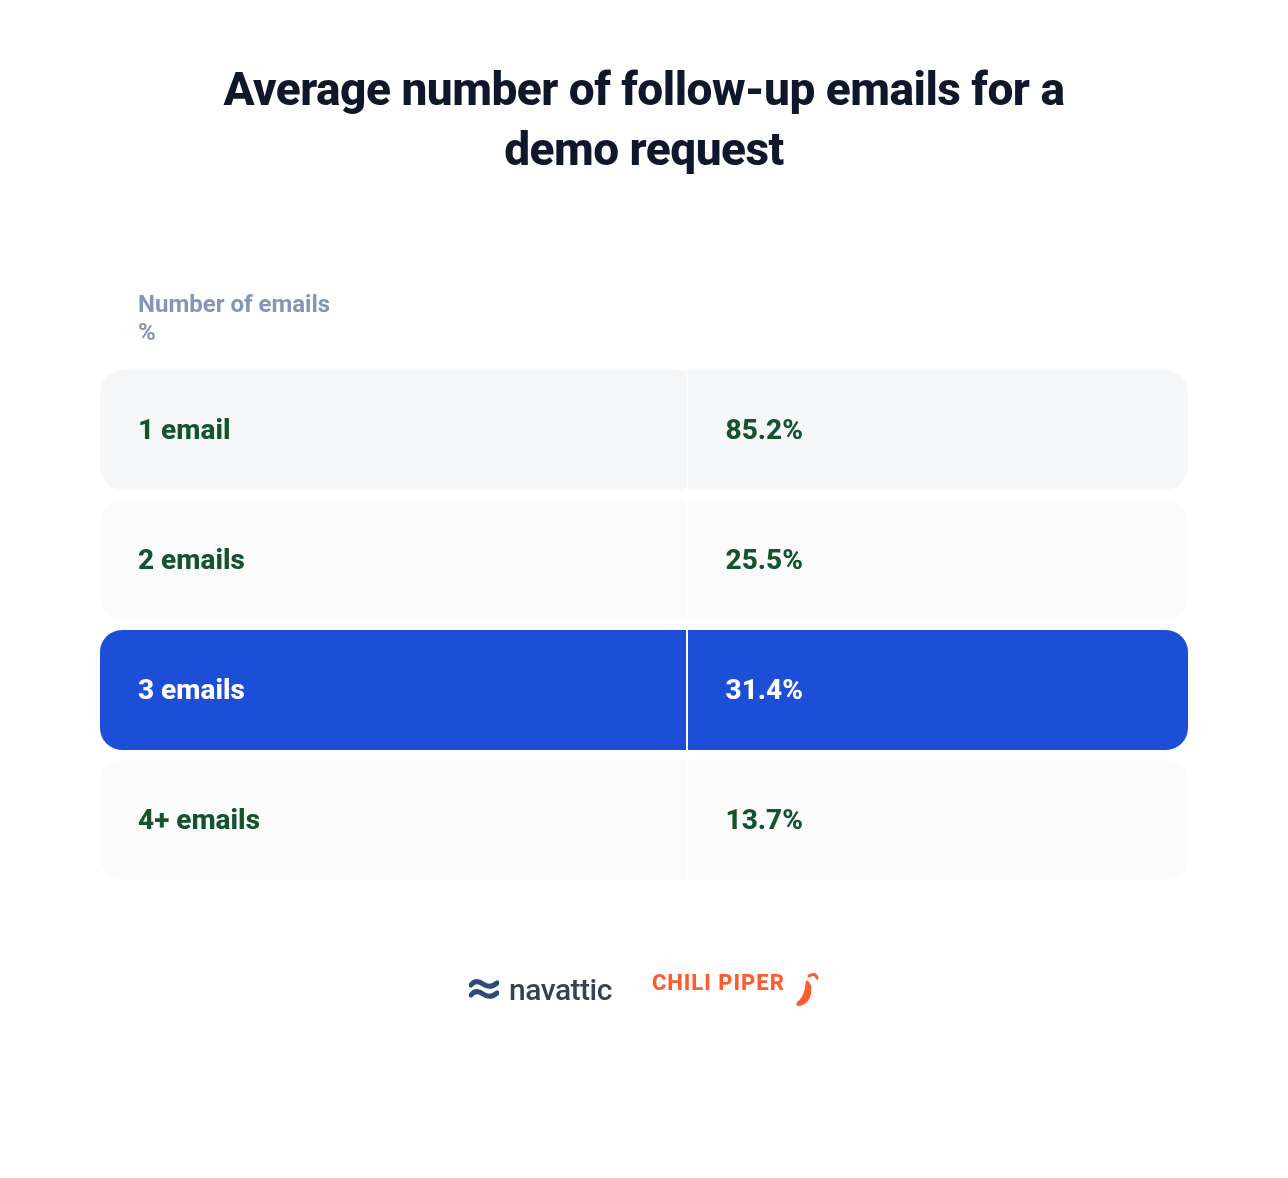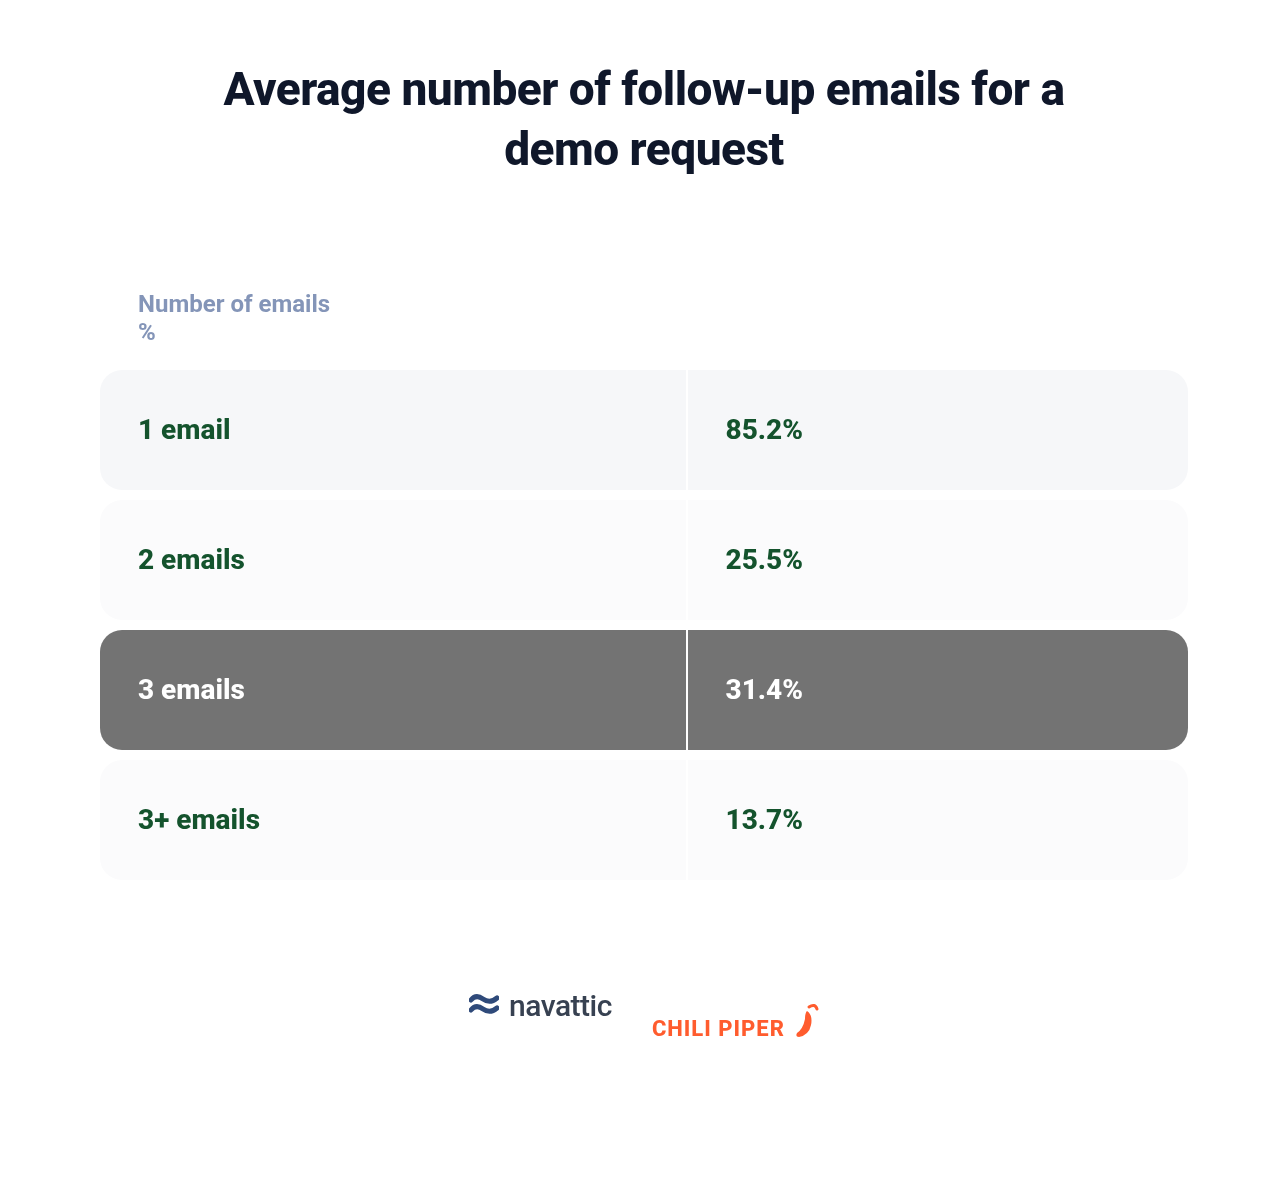--- a/index.html
+++ b/index.html
@@ -75,21 +75,21 @@
       display: flex;
       align-items: center;
     }
     .row-shade-1 {
       background: #f6f7f9;
     }
     .row-shade-2 {
       background: #fbfbfc;
     }
     .row-highlight {
-      background: #737373;
+      background: #1d4ed8;
     }
     .row-highlight .row-cell {
       color: #ffffff;
     }
     .logos {
       display: flex;
       justify-content: center;
       align-items: center;
       gap: 40px;
       margin-top: 90px;
@@ -109,23 +109,22 @@
       height: 100%;
     }
     .navattic-text {
       font-size: 30px;
       font-weight: 500;
       color: #374151;
       letter-spacing: -0.5px;
     }
     .logo-chilipiper {
       display: flex;
-      align-items: flex-end;
+      align-items: flex-start;
       gap: 6px;
-      margin-top: 31px;
     }
     .chilipiper-text {
       font-size: 22px;
       font-weight: 800;
       color: #ff5c2e;
       letter-spacing: 1px;
     }
     .chilipiper-icon {
       width: 28px;
       height: 40px;
@@ -153,21 +152,21 @@
     </div>
     <div class="table-row row-shade-2">
       <div class="row-cell cell-left">2 emails</div>
       <div class="row-cell cell-right">25.5%</div>
     </div>
     <div class="table-row row-highlight">
       <div class="row-cell cell-left">3 emails</div>
       <div class="row-cell cell-right">31.4%</div>
     </div>
     <div class="table-row row-shade-2">
-      <div class="row-cell cell-left">3+ emails</div>
+      <div class="row-cell cell-left">4+ emails</div>
       <div class="row-cell cell-right">13.7%</div>
     </div>
   </div>
 
   <div class="logos">
     <div class="logo-navattic">
       <span class="navattic-icon">
         <svg viewBox="0 0 30 30">
           <path d="M2 10 Q7 4 14 9 T28 8" stroke="#2f4a7a" stroke-width="5" fill="none" stroke-linecap="round"></path>
           <path d="M2 20 Q7 14 14 19 T28 18" stroke="#2f4a7a" stroke-width="5" fill="none" stroke-linecap="round"></path>

